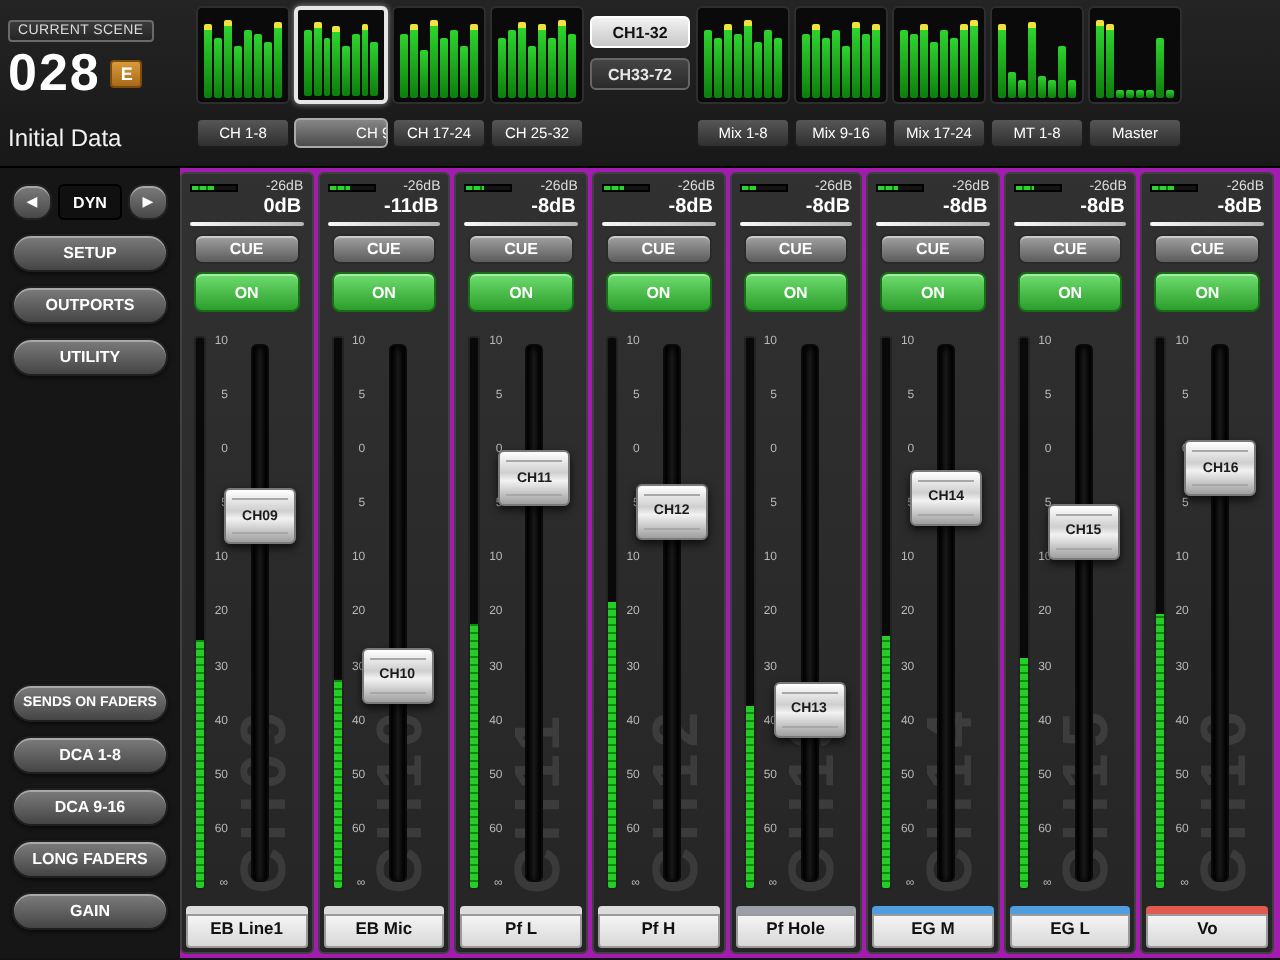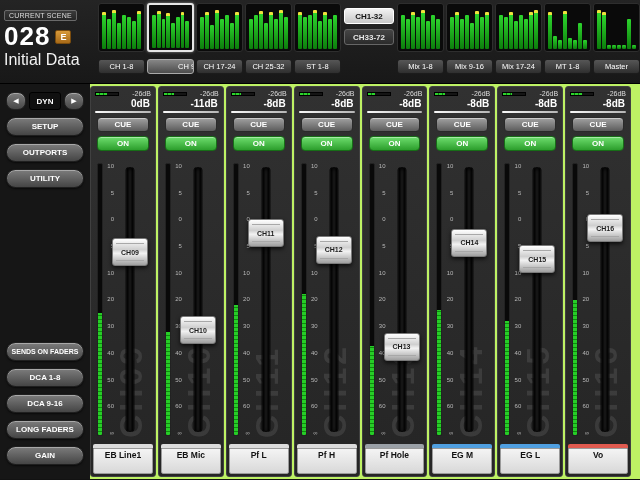--- a/index.html
+++ b/index.html
@@ -20,21 +20,21 @@
     display:inline-block; font-size:7px; color:#ddd; letter-spacing:.2px;
     border:1px solid #6a6a6a; background:linear-gradient(#3a3a3a,#262626);
     padding:1px 4px; border-radius:2px;
   }
   .scene-row { display:flex; align-items:center; gap:5px; margin-top:1px; }
   .scene-num { font-size:26px; font-weight:bold; color:#fff; line-height:1.05; letter-spacing:1px; }
   .e-badge {
     background:linear-gradient(#d89a3a,#a86a18); color:#fff; font-size:9px; font-weight:bold;
     padding:1px 4px; border-radius:2px; border:1px solid #7a4c0e;
   }
-  .scene-name { font-size:16px; color:#f2f2f2; margin-top:1px; }
+  .scene-name { font-size:12px; color:#f2f2f2; margin-top:12px; }
 
   .bridge { flex:1; display:flex; gap:2px; }
   .bgroup { display:flex; gap:2px; }
   .mblock { width:47px; flex:0 0 47px; display:flex; flex-direction:column; }
   .mmeters {
     height:49px; background:#0a0a0a; border:1px solid #2e2e2e; border-radius:3px;
     display:flex; align-items:flex-end; gap:1px; padding:2px 3px;
   }
   .mblock.selected .mmeters { border:2px solid #e6e6e6; box-shadow:0 0 3px rgba(255,255,255,.5); }
   .mbar { flex:1; min-height:2px; background:linear-gradient(to top,#0c7e0c,#2dd42d); border-radius:1px; }
@@ -73,40 +73,40 @@
   .side-btn {
     height:19px; border-radius:10px; cursor:pointer; white-space:nowrap; overflow:hidden;
     background:linear-gradient(#7c7c7c,#454545); border:1px solid #1f1f1f;
     color:#fff; font-size:8px; font-weight:bold;
     box-shadow:inset 0 1px 0 rgba(255,255,255,.35), 0 1px 2px rgba(0,0,0,.6);
     font-family:"Liberation Sans", sans-serif;
   }
   .side-btn.small-text { font-size:7px; }
   .spacer { flex:1; }
 
-  .strips { flex:1; display:flex; gap:2px; padding:2px 9px 2px 0; background:#bef264; }
+  .strips { flex:1; display:flex; gap:2px; padding:2px 3px 2px 0; background:#a21caf; }
   .strip {
     flex:1; display:flex; flex-direction:column; position:relative; overflow:hidden;
     background:linear-gradient(#313131,#252525); border:1px solid #404040; border-radius:3px;
   }
   .peak-row { display:flex; justify-content:space-between; align-items:center; padding:3px 4px 1px; }
   .gr-meter { width:24px; height:4px; background:#141414; border:1px solid #000; position:relative; }
   .gr-fill { position:absolute; left:0; top:0; bottom:0; background:repeating-linear-gradient(to right,#2dd42d 0 3px,#0f7a0f 3px 4px); }
   .peak { font-size:7px; color:#dcdcdc; }
   .val-row { text-align:right; padding:0 5px; font-size:10px; font-weight:bold; color:#fff; height:12px; line-height:12px; }
   .val-bar { height:2px; margin:1px 4px 2px; background:linear-gradient(to right,#fafafa,#b5b5b5); border-radius:1px; }
   .cue-btn {
     height:15px; margin:2px 6px; border-radius:4px; cursor:pointer;
     background:linear-gradient(#a2a2a2,#5c5c5c); border:1px solid #2a2a2a;
     color:#fff; font-size:8px; font-weight:bold;
     box-shadow:inset 0 1px 0 rgba(255,255,255,.45);
     font-family:"Liberation Sans", sans-serif;
   }
   .on-btn {
-    height:15px; margin:2px 6px 4px; border-radius:4px; cursor:pointer;
+    height:20px; margin:2px 6px 4px; border-radius:4px; cursor:pointer;
     background:linear-gradient(#6ede6e,#2c9e2c); border:1px solid #176e17;
     color:#fff; font-size:8px; font-weight:bold;
     box-shadow:inset 0 1px 0 rgba(255,255,255,.4);
     font-family:"Liberation Sans", sans-serif;
   }
   .fader-area { flex:1; position:relative; display:flex; padding:4px 2px 4px 4px; }
   .bg-id {
     position:absolute; bottom:6px; left:63%; transform:translateX(-50%) rotate(180deg);
     writing-mode:vertical-rl; font-size:32px; font-weight:bold;
     color:rgba(170,170,170,.16); letter-spacing:3px; pointer-events:none; z-index:0;
@@ -132,21 +132,21 @@
     background:linear-gradient(#ffffff,#cfcfcf 40%,#f2f2f2 55%,#9f9f9f);
     border:1px solid #7a7a7a; border-radius:3px;
     box-shadow:0 2px 4px rgba(0,0,0,.7);
     display:flex; align-items:center; justify-content:center;
   }
   .knob::before { content:""; position:absolute; left:3px; right:3px; top:4px; height:1px; background:#a8a8a8; }
   .knob::after  { content:""; position:absolute; left:3px; right:3px; bottom:4px; height:1px; background:#a8a8a8; }
   .knob span { font-size:7px; font-weight:bold; color:#1c1c1c; }
   .color-bar { height:4px; margin:0 2px; border-radius:2px 2px 0 0; position:relative; z-index:1; }
   .name-tag {
-    height:26px; line-height:13px; margin:0 2px 2px; position:relative; z-index:1; cursor:pointer;
+    height:17px; line-height:13px; margin:0 2px 2px; position:relative; z-index:1; cursor:pointer;
     background:linear-gradient(#f4f4f4,#d8d8d8); color:#111;
     font-size:8.5px; font-weight:bold; text-align:center;
     white-space:nowrap; overflow:hidden; border-radius:0 0 2px 2px; border:1px solid #9a9a9a;
   }
 </style>
 </head>
 <body>
 
 <div class="app">
 
@@ -213,35 +213,20 @@
               <div class="mbar" style="height: 80%;"></div>
               <div class="mbar hot" style="height: 88%;"></div>
               <div class="mbar" style="height: 60%;"></div>
               <div class="mbar hot" style="height: 85%;"></div>
               <div class="mbar" style="height: 70%;"></div>
               <div class="mbar hot" style="height: 90%;"></div>
               <div class="mbar" style="height: 75%;"></div>
             </div>
     <div class="mtab">
       <span>CH 25-32</span>
-    </div>
-  </div>
-          <div class="mblock">
-    <div class="mmeters">
-              <div class="mbar hot" style="height: 85%;"></div>
-              <div class="mbar" style="height: 75%;"></div>
-              <div class="mbar" style="height: 80%;"></div>
-              <div class="mbar hot" style="height: 90%;"></div>
-              <div class="mbar" style="height: 65%;"></div>
-              <div class="mbar hot" style="height: 85%;"></div>
-              <div class="mbar" style="height: 70%;"></div>
-              <div class="mbar" style="height: 80%;"></div>
-            </div>
-    <div class="mtab">
-      <span>ST 1-8</span>
     </div>
   </div>
         </div>
       <div class="bank-col">
         <button class="bank sel">CH1-32</button>
         <button class="bank">CH33-72</button>
       </div>
       <div class="bgroup">
           <div class="mblock">
     <div class="mmeters">

